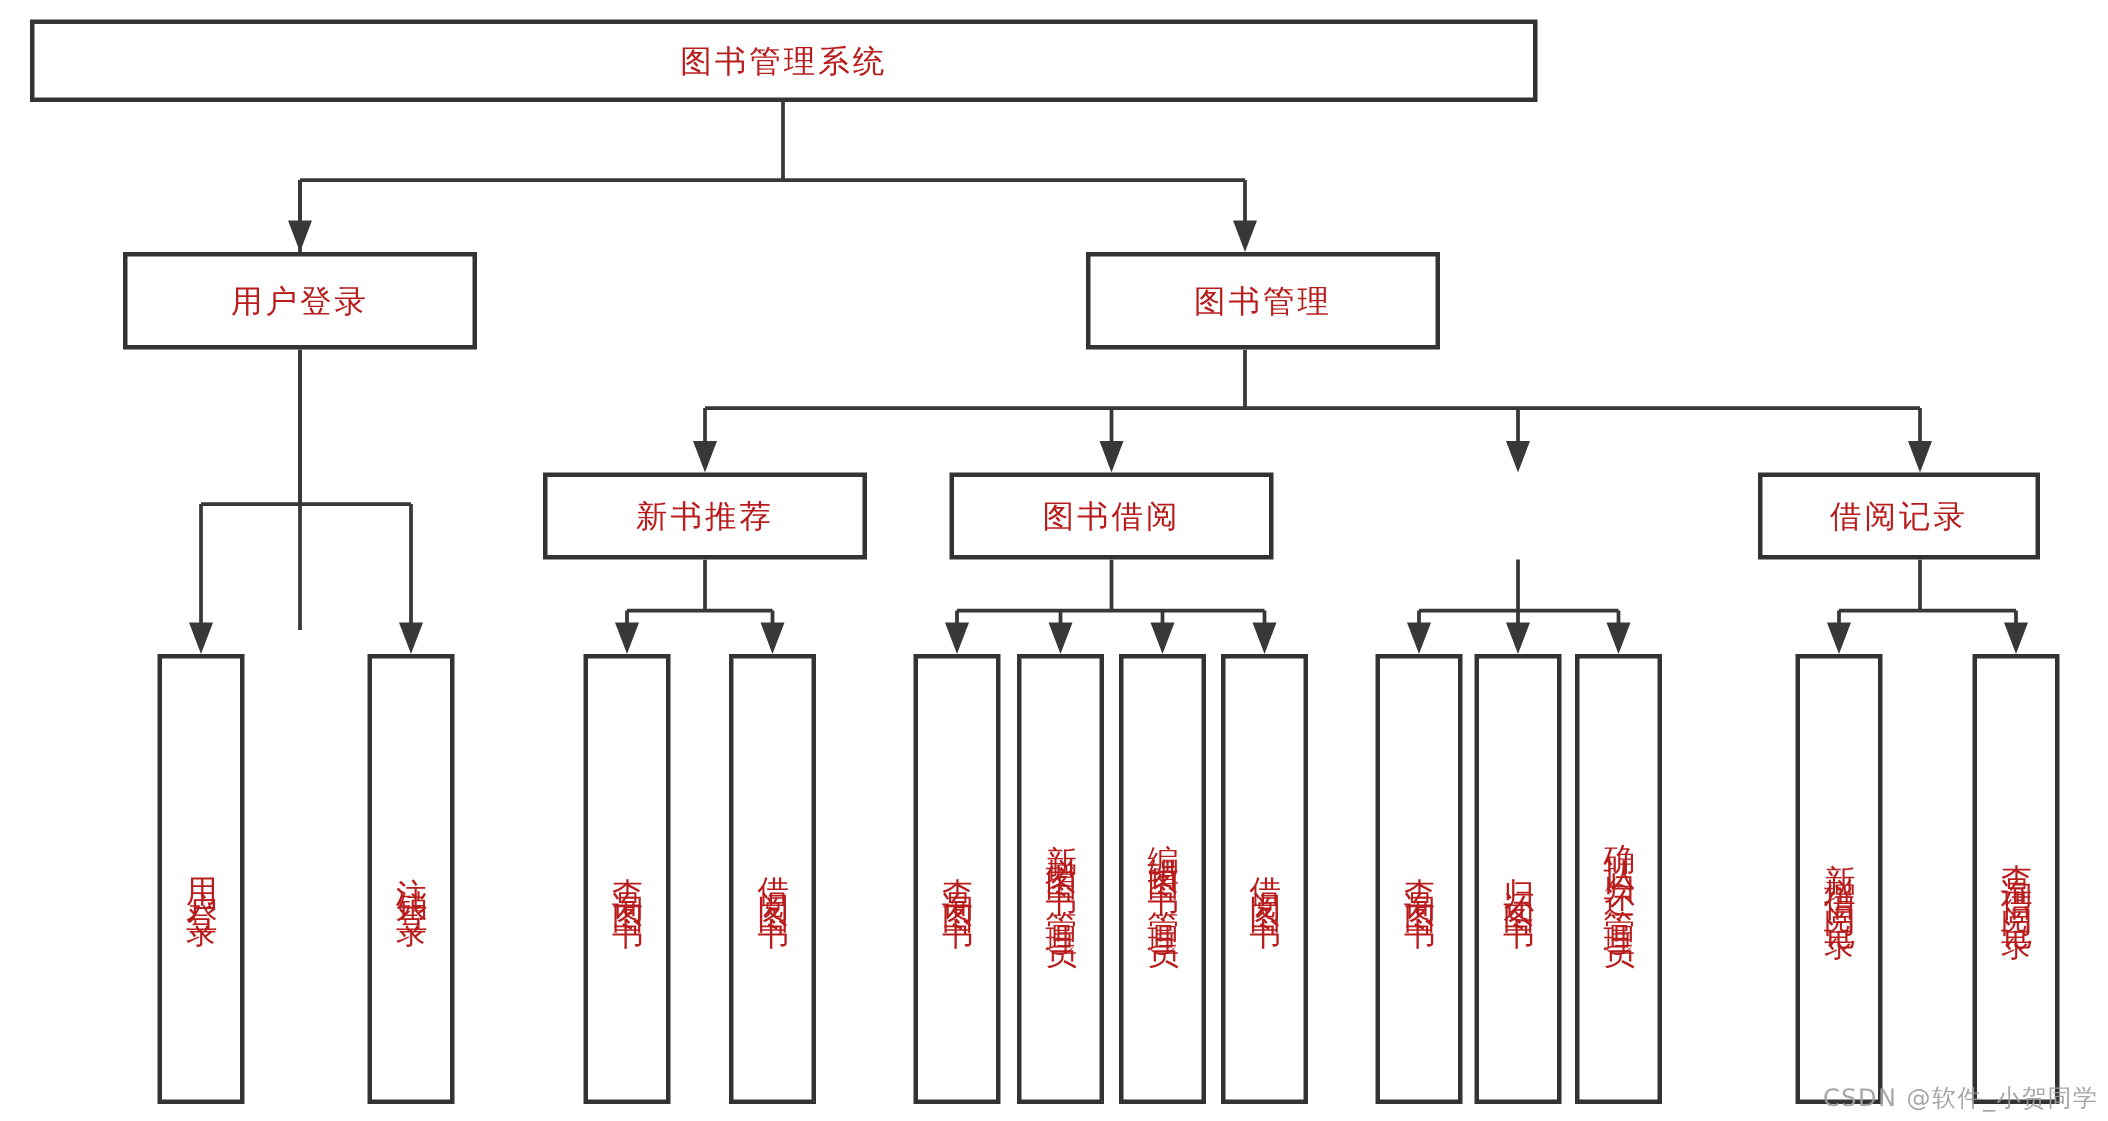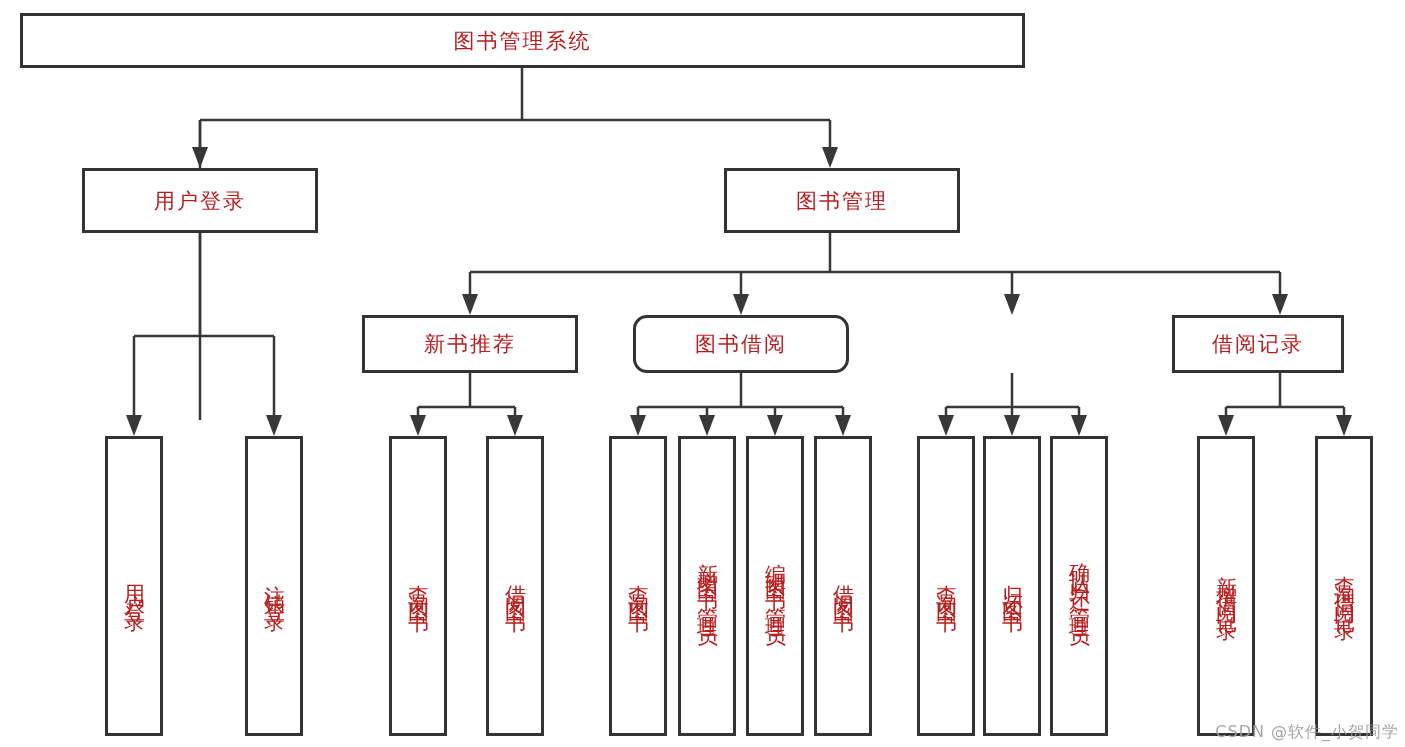--- a/index.html
+++ b/index.html
@@ -80,22 +80,22 @@
       <polygon points="1336,415 1352,415 1344,436"></polygon>
     </g>
   </svg>
 
   <div class="box" style="left:20px;top:13px;width:1005px;height:55px;">图书管理系统</div>
 
   <div class="box" style="left:82px;top:168px;width:236px;height:65px;">用户登录</div>
   <div class="box" style="left:712px;top:168px;width:236px;height:65px;margin-left:12px;">图书管理</div>
 
   <div class="box" style="left:362px;top:315px;width:216px;height:58px;">新书推荐</div>
-  <div class="box" style="left:633px;top:315px;width:216px;height:58px;border-radius:14px;">图书借阅</div>
-  <div class="box" style="left:1172px;top:315px;width:172px;height:58px;">借阅记录</div>
+  <div class="box" style="left:633px;top:315px;width:216px;height:58px;">图书借阅</div>
+  <div class="box" style="left:1172px;top:315px;width:188px;height:58px;">借阅记录</div>
 
   <div class="box leaf" style="left:105px;top:436px;width:58px;height:300px;">用户登录</div>
   <div class="box leaf" style="left:245px;top:436px;width:58px;height:300px;">注销登录</div>
 
   <div class="box leaf" style="left:389px;top:436px;width:58px;height:300px;">查询图书</div>
   <div class="box leaf" style="left:486px;top:436px;width:58px;height:300px;">借阅图书</div>
 
   <div class="box leaf" style="left:609px;top:436px;width:58px;height:300px;">查询图书</div>
   <div class="box leaf" style="left:678px;top:436px;width:58px;height:300px;">新增图书（管理员）</div>
   <div class="box leaf" style="left:746px;top:436px;width:58px;height:300px;">编辑图书（管理员）</div>

